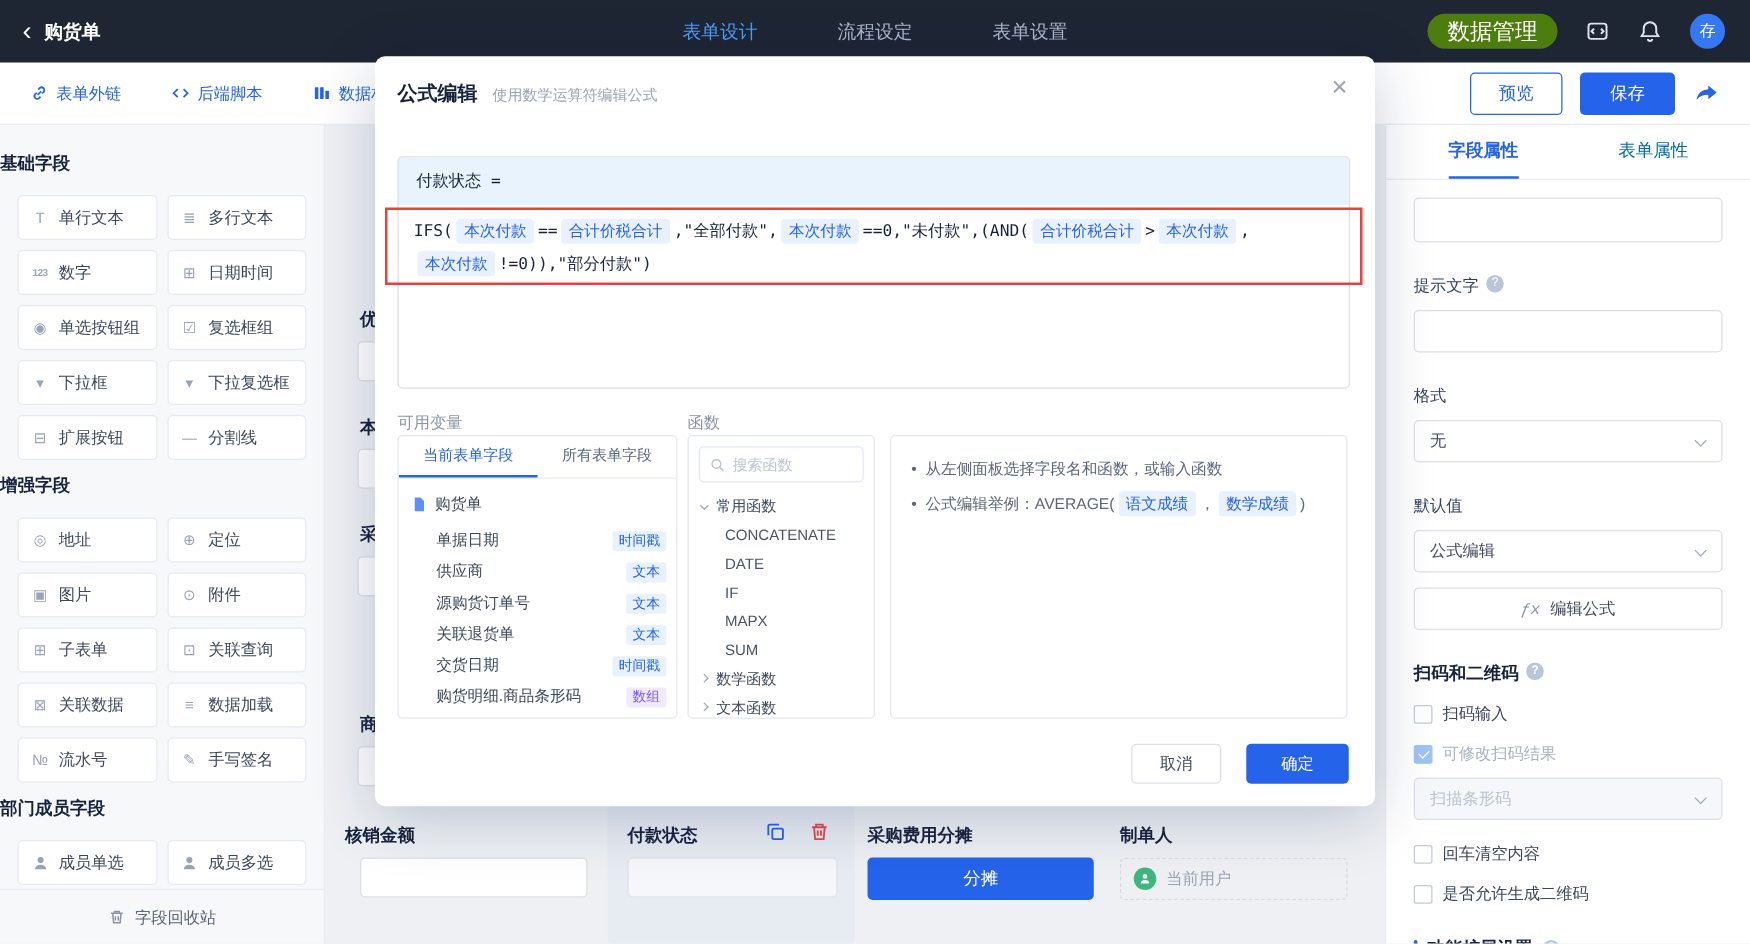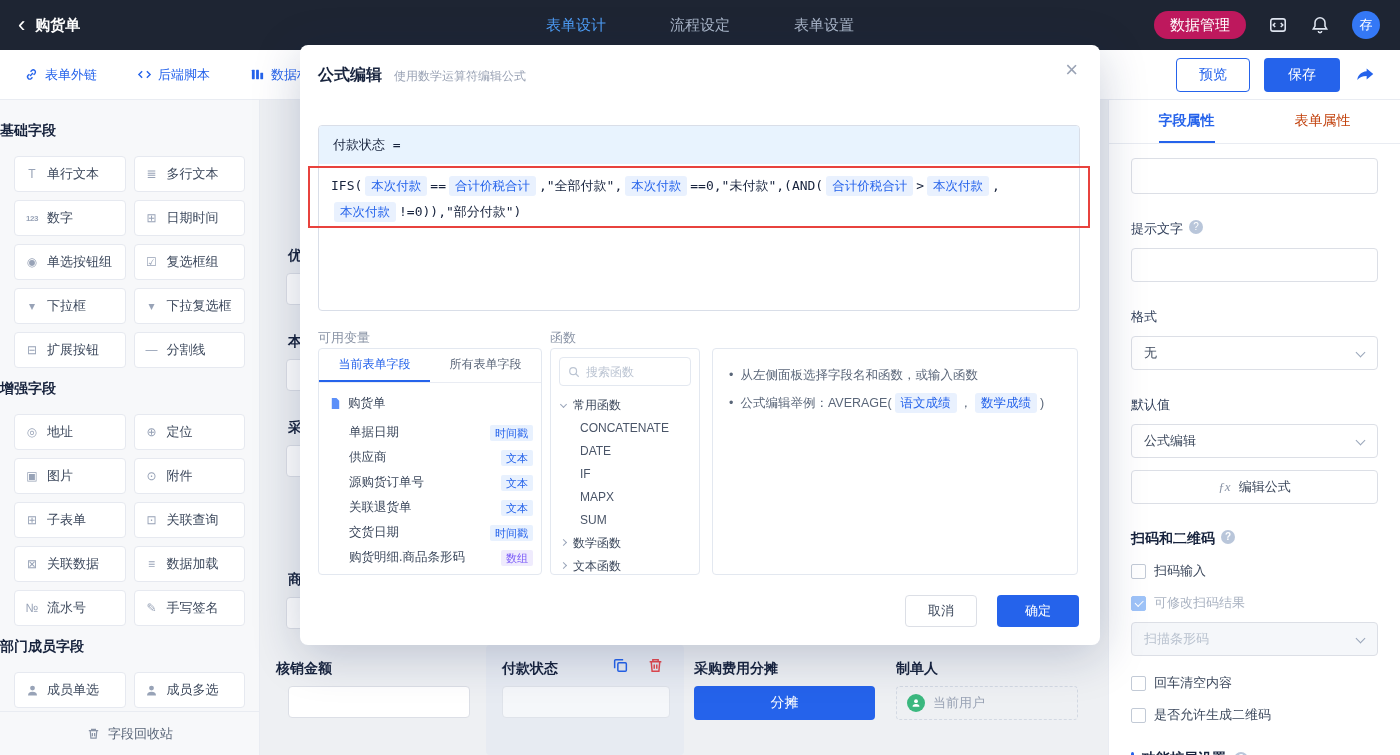--- a/index.html
+++ b/index.html
@@ -9,21 +9,21 @@
 
 
 .topbar{position:absolute;top:0;left:0;right:0;height:50px;background:#1e2533;display:flex;align-items:center;z-index:5}
 .tb-left{display:flex;align-items:center;gap:10px;padding-left:18px;width:260px}
 .back{color:#fff;font-size:22px;line-height:20px;cursor:pointer}
 .tb-title{color:#fff;font-size:15px;font-weight:600}
 .tb-tabs{position:absolute;left:50%;transform:translateX(-50%);display:flex;gap:64px}
 .tb-tab{color:#aab6c9;font-size:15px;cursor:pointer}
 .tb-tab.active{color:#4e9ef7}
 .tb-right{margin-left:auto;display:flex;align-items:center;gap:22px;padding-right:20px}
-.btn-teal{background:#be185d;color:#fff;border:none;border-radius:15px;height:28px;padding:0 16px;font-size:15px;cursor:pointer}
+.btn-teal{background:#4d7c0f;color:#fff;border:none;border-radius:15px;height:28px;padding:0 16px;font-size:18px;cursor:pointer}
 .tb-icon{width:20px;height:20px;color:#dfe5f0;cursor:pointer}
 .avatar{width:28px;height:28px;border-radius:50%;background:#3478f6;color:#fff;font-size:13px;display:flex;align-items:center;justify-content:center;cursor:pointer}
 
 
 .toolbar{position:absolute;top:50px;left:0;right:0;height:50px;background:#fff;border-bottom:1px solid #e9ecf2;display:flex;align-items:center;padding:0 24px;z-index:4}
 .tool-item{display:flex;align-items:center;gap:6px;color:#2563eb;font-size:13px;margin-right:40px;cursor:pointer}
 .tool-item .ti{width:15px;height:15px;color:#2563eb}
 .toolbar-right{margin-left:auto;display:flex;align-items:center;gap:14px}
 .btn-preview{height:34px;padding:0 22px;border:1px solid #2563eb;color:#2563eb;background:#fff;border-radius:4px;font-size:14px;cursor:pointer}
 .btn-save{height:34px;padding:0 24px;border:none;color:#fff;background:#2563eb;border-radius:4px;font-size:14px;cursor:pointer}
@@ -51,32 +51,32 @@
 .ic-trash{width:17px;height:17px;color:#e5484d;cursor:pointer}
 .cv-input.grayed{background:#f5f7fa;border-color:#dfe3ea;width:168px}
 .btn-split{position:absolute;left:434px;top:586px;width:181px;height:34px;background:#2563eb;color:#fff;border:none;border-radius:4px;font-size:14px;cursor:pointer}
 .cv-user{position:absolute;left:636px;top:586px;width:182px;height:34px;border:1px dashed #d3d9e3;border-radius:4px;display:flex;align-items:center;gap:8px;padding:0 10px;color:#9aa3b5}
 .badge-green{width:18px;height:18px;border-radius:50%;background:#3bb87f;display:flex;align-items:center;justify-content:center}
 .badge-green svg{width:10px;height:10px;color:#fff}
 
 
 .rightpanel{position:absolute;top:100px;right:0;width:292px;bottom:0;background:#fff;border-left:1px solid #e9ecf2;overflow:hidden;z-index:2}
 .rp-tabs{height:44px;border-bottom:1px solid #e9ecf2;display:flex;justify-content:center;gap:80px}
-.rp-tab{font-size:14px;color:#c2410c;display:flex;align-items:center;cursor:pointer;border-bottom:2px solid transparent}
+.rp-tab{font-size:14px;color:#0369a1;display:flex;align-items:center;cursor:pointer;border-bottom:2px solid transparent}
 .rp-tab.active{color:#2563eb;border-bottom-color:#2563eb;font-weight:600}
 .rp-body{padding:0 22px}
 .rp-input{width:100%;height:36px;border:1px solid #dcdfe6;border-radius:4px;margin-top:14px;background:#fff;outline:none;padding:0 10px;font-size:13px}
 .rp-label{display:flex;align-items:flex-start;gap:6px;font-size:13px;color:#33415c;margin-top:26px}
 .rp-label.bold{font-weight:700;font-size:14px;color:#17233d}
 .qmark{width:14px;height:14px;border-radius:50%;background:#b9c6da;color:#fff;font-size:10px;line-height:14px;text-align:center;display:inline-block}
 .sel{position:relative;width:100%;height:34px;border:1px solid #dcdfe6;border-radius:4px;margin-top:10px;display:flex;align-items:center;padding:0 12px;font-size:13px;color:#3c485c;cursor:pointer;background:#fff}
 .sel.disabled{background:#f5f7fa;color:#b9c2cf;cursor:default}
 .chev{position:absolute;right:13px;top:12px;width:7px;height:7px;border-right:1.6px solid #9aa6ba;border-bottom:1.6px solid #9aa6ba;transform:rotate(45deg)}
 .btn-fx{width:100%;height:34px;border:1px solid #dcdfe6;border-radius:4px;background:#fff;margin-top:12px;display:flex;align-items:center;justify-content:center;gap:8px;font-size:13px;color:#3c485c;cursor:pointer}
-.fx-g{color:#8a94a6;font-style:italic;font-family:Liberation Serif, serif}
+.fx-g{color:#8a94a6;font-style:italic;font-family:Liberation Mono, monospace}
 .cb{display:flex;align-items:center;gap:8px;margin-top:14px;cursor:pointer}
 .cb .box{width:15px;height:15px;border:1px solid #c2cad6;border-radius:2px;background:#fff;position:relative}
 .cb .box.checked{background:#9ec3f8;border-color:#9ec3f8}
 .cb .box.checked::after{content:"";position:absolute;left:3px;top:3.5px;width:7px;height:3.5px;border-left:1.6px solid #fff;border-bottom:1.6px solid #fff;transform:rotate(-45deg)}
 .cb .cb-label{font-size:13px;color:#3c485c}
 .cb.disabled .cb-label{color:#aab3c2}
 .sec-bar{display:flex;align-items:center;gap:8px;margin-top:26px}
 .blue-bar{width:3px;height:14px;background:#2563eb;border-radius:2px}
 .sec-bar .t{font-weight:700;font-size:14px;color:#17233d}
 

